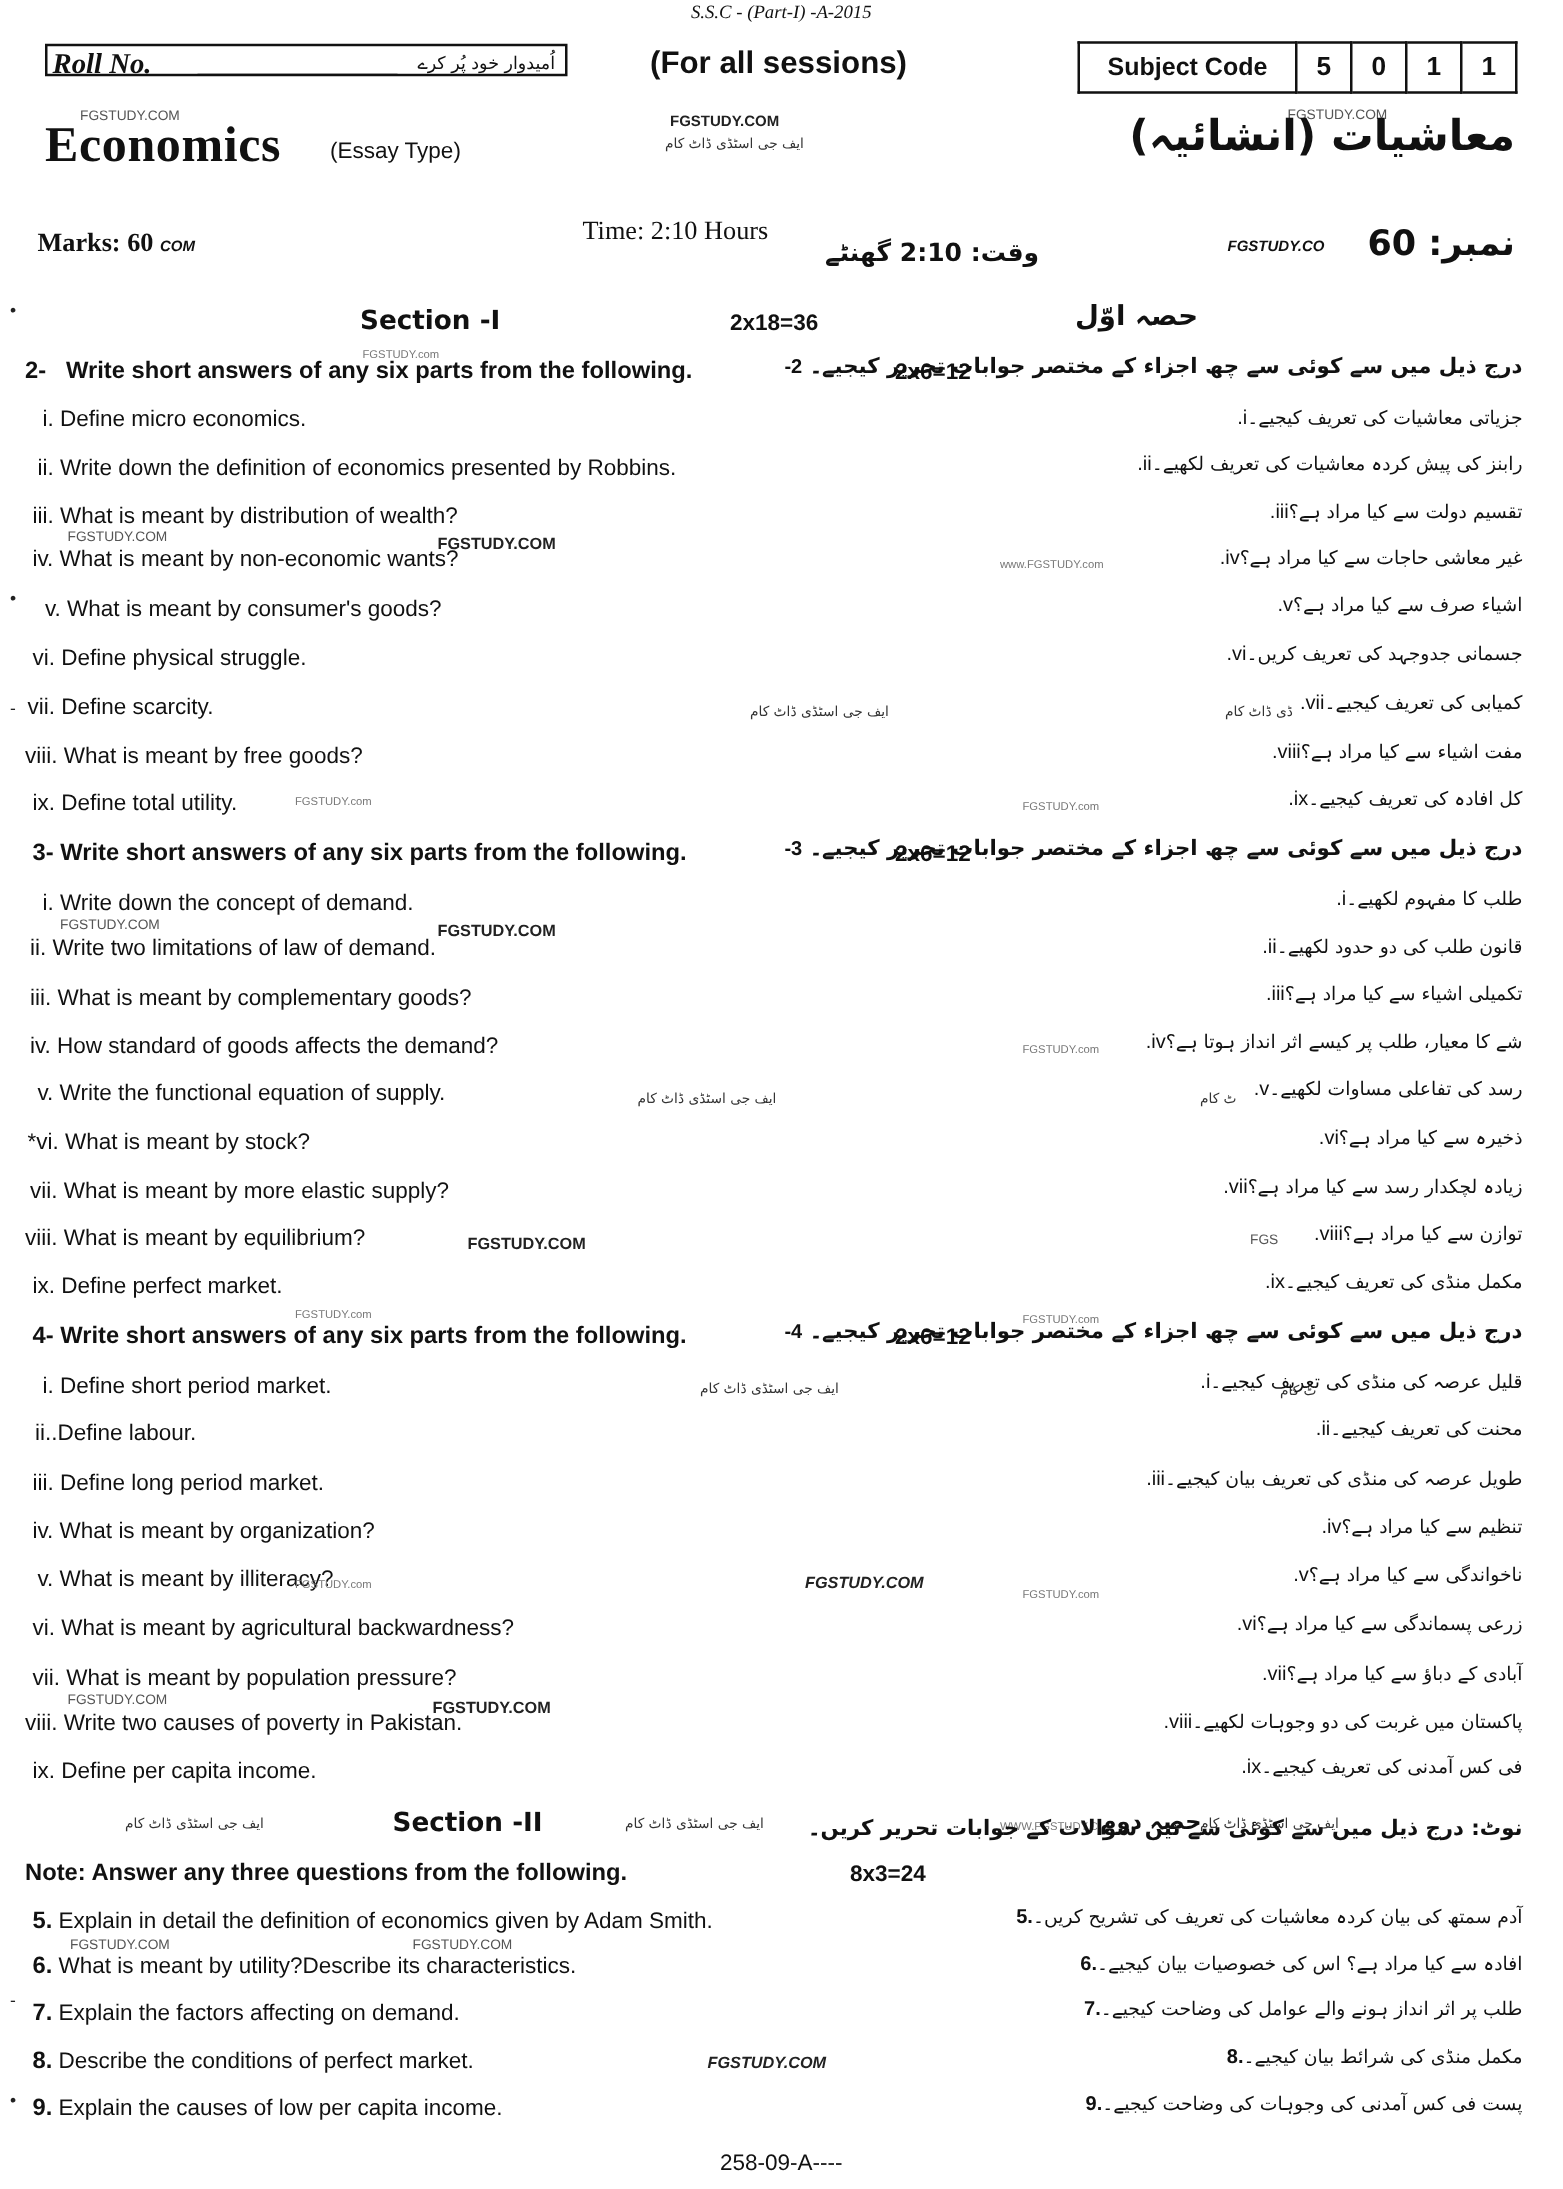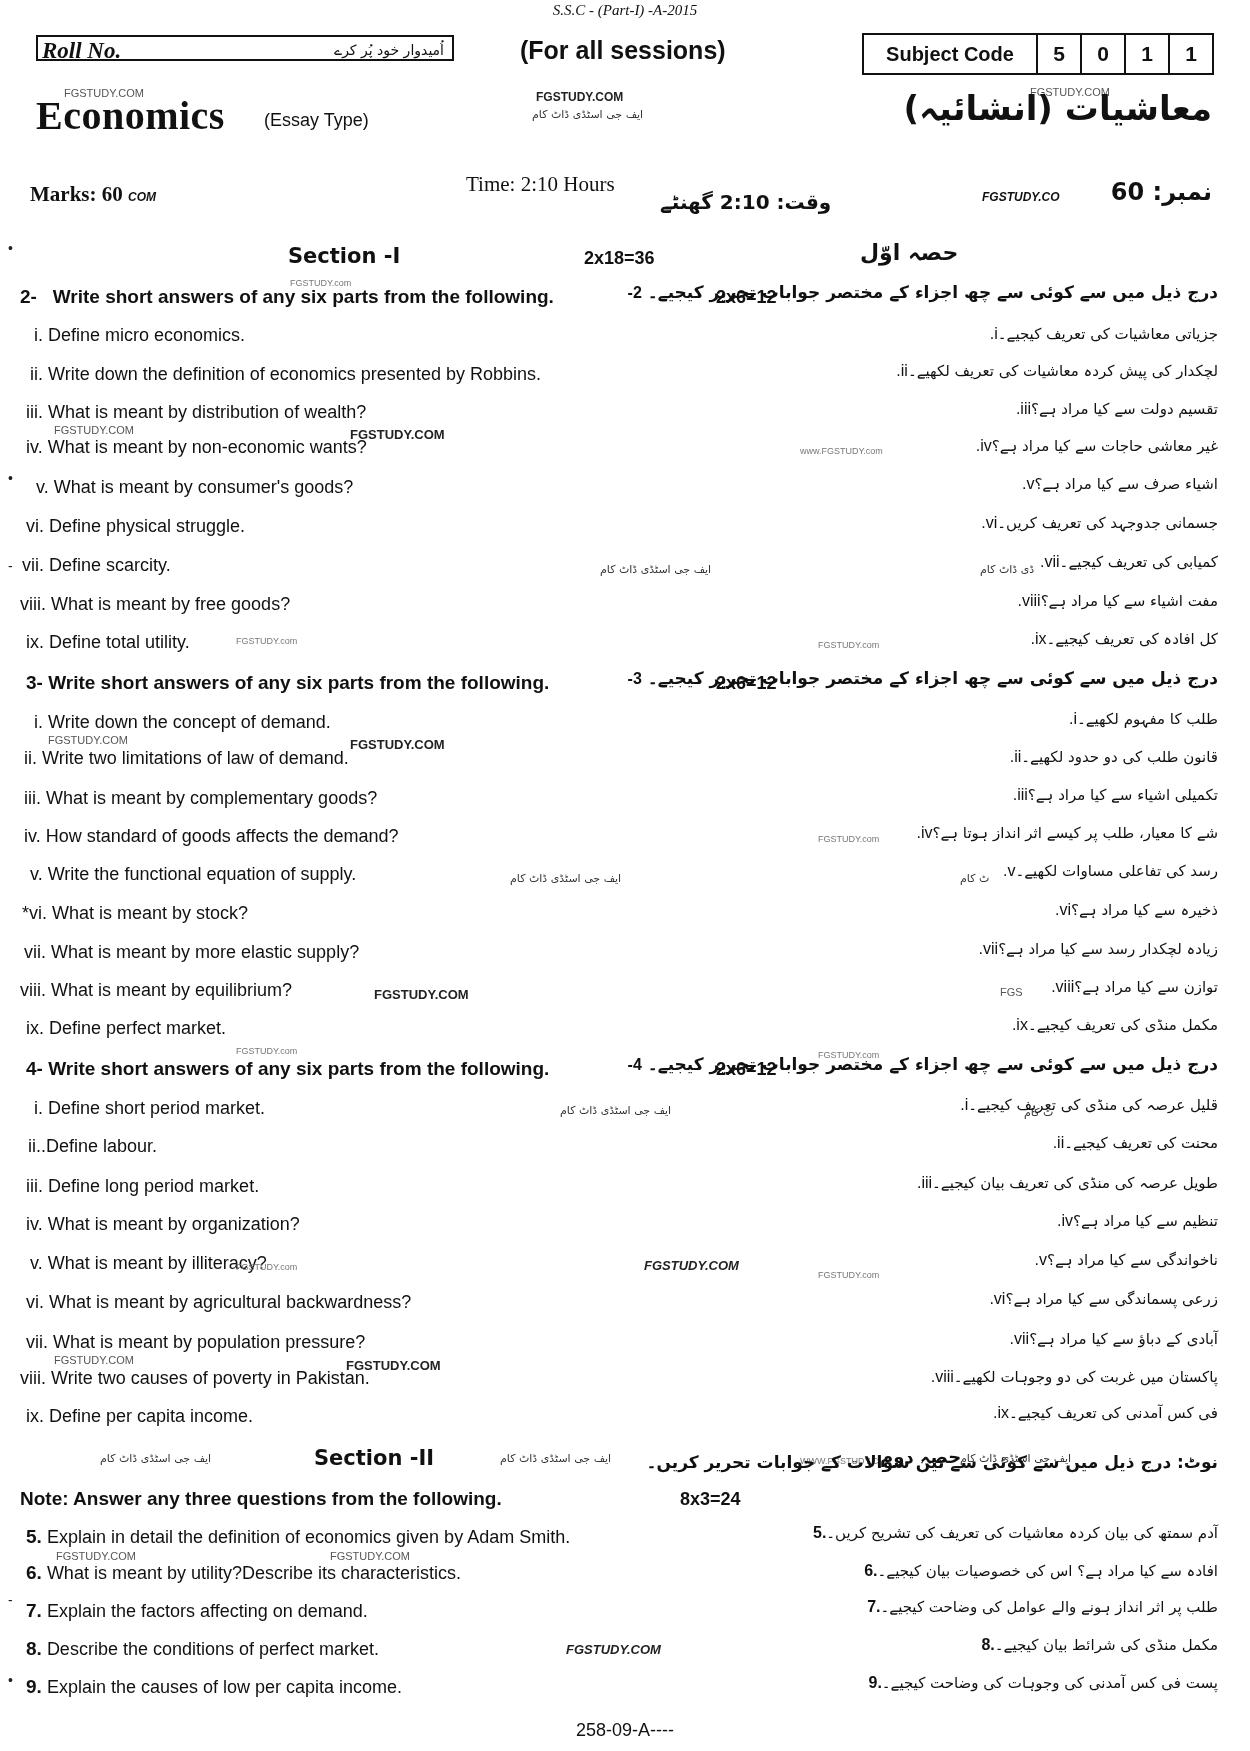--- a/index.html
+++ b/index.html
@@ -25,21 +25,21 @@
   #code-table td.dg { width: 44px; }
 
   #title-en { left: 36px; top: 92px; font-family: "Liberation Serif", serif; font-weight: bold; font-size: 40px; letter-spacing: 0.5px; }
   #title-type { left: 264px; top: 110px; font-size: 18px; }
   #title-ur { right: 38px; top: 88px; font-weight: bold; font-size: 34px; }
 
   #marks { left: 30px; top: 182px; font-family: "Liberation Serif", serif; font-weight: bold; font-size: 21px; }
   #marks .com { font-family: "Liberation Sans", sans-serif; font-style: italic; font-size: 12px; font-weight: bold; }
   #time { left: 466px; top: 172px; font-family: "Liberation Serif", serif; font-weight: normal; font-size: 21px; }
   #time-ur { left: 660px; top: 170px; font-weight: bold; font-size: 20px; margin-top: 20px; }
-  #marks-ur { right: 38px; top: 178px; font-weight: bold; font-size: 24px; }
+  #marks-ur { right: 38px; top: 178px; font-weight: bold; font-size: 28px; }
   #marks-ur-wm { left: 982px; top: 190px; font-style: italic; font-size: 12px; font-weight: bold; }
 
   
   .sec-title { font-family: "DejaVu Sans", sans-serif; font-weight: bold; font-size: 21px; }
   .sec-marks { font-weight: bold; font-size: 18px; }
   .sec-ur { font-weight: bold; font-size: 22px; }
 
   .q-head { font-weight: bold; font-size: 19px; }
   .q-marks { font-weight: bold; font-size: 18px; }
   .q-head-ur { font-weight: bold; font-size: 17px; right: 32px; }
@@ -99,21 +99,21 @@
 
 <div class="abs wm-s" style="left:290px; top:278px;">FGSTUDY.com</div>
 <div class="abs q-head" style="left:20px; top:286px;"><span>2-</span>&nbsp;&nbsp;&nbsp;<span>Write short answers of any six parts from the following.</span></div>
 <div class="abs q-marks" style="left:716px; top:287px;">2x6=12</div>
 <div class="abs urdu q-head-ur" style="top:282px;"><span>درج ذیل میں سے کوئی سے چھ اجزاء کے مختصر جوابات تحریر کیجیے۔</span> <span class="roman-ur">-2</span></div>
 
 <div class="abs item" style="left:34px; top:325px;"><span>i.</span> <span>Define micro economics.</span></div>
 <div class="abs urdu item-ur" style="top:325px;"><span>جزیاتی معاشیات کی تعریف کیجیے۔</span><span class="roman-ur">.i</span></div>
 
 <div class="abs item" style="left:30px; top:364px;"><span>ii.</span> <span>Write down the definition of economics presented by Robbins.</span></div>
-<div class="abs urdu item-ur" style="top:362px;"><span>لچکدار کی پیش کردہ معاشیات کی تعریف لکھیے۔</span><span class="roman-ur">.ii</span></div>
+<div class="abs urdu item-ur" style="top:362px;"><span>رابنز کی پیش کردہ معاشیات کی تعریف لکھیے۔</span><span class="roman-ur">.ii</span></div>
 
 <div class="abs item" style="left:26px; top:402px;"><span>iii.</span> <span>What is meant by distribution of wealth?</span></div>
 <div class="abs urdu item-ur" style="top:400px;"><span>تقسیم دولت سے کیا مراد ہے؟</span><span class="roman-ur">.iii</span></div>
 <div class="abs wm" style="left:54px; top:424px;">FGSTUDY.COM</div>
 <div class="abs wm-b" style="left:350px; top:427px; font-size:13px;">FGSTUDY.COM</div>
 
 <div class="abs item" style="left:26px; top:437px;"><span>iv.</span> <span>What is meant by non-economic wants?</span></div>
 <div class="abs wm-s" style="left:800px; top:446px;">www.FGSTUDY.com</div>
 <div class="abs urdu item-ur" style="top:437px;"><span>غیر معاشی حاجات سے کیا مراد ہے؟</span><span class="roman-ur">.iv</span></div>
 

